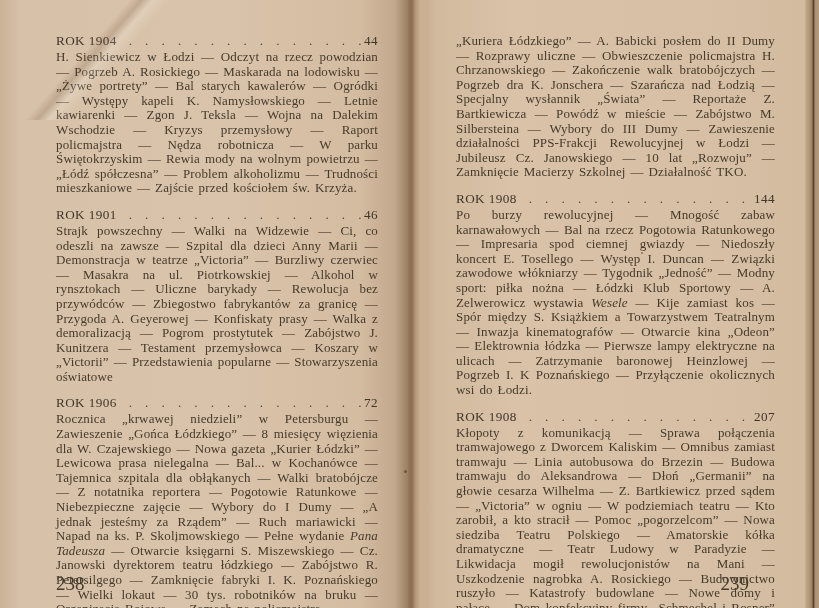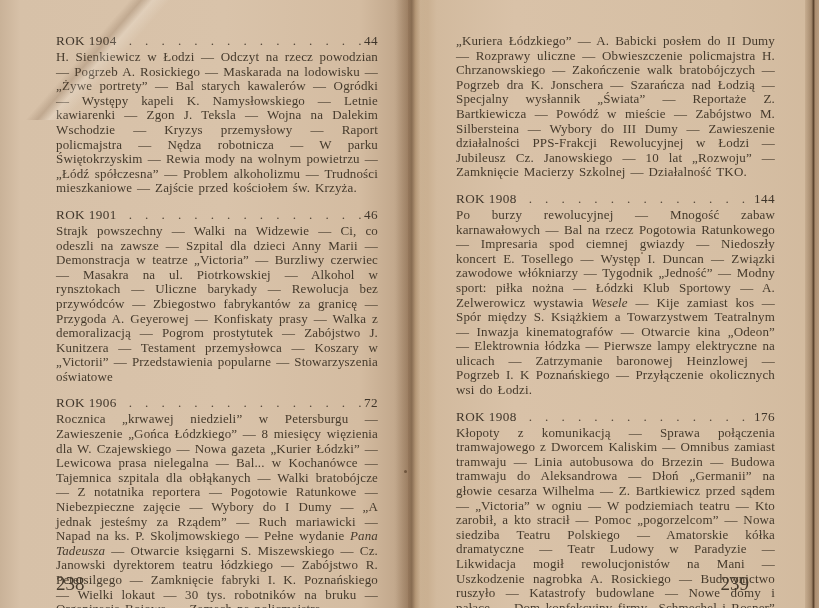--- a/index.html
+++ b/index.html
@@ -181,21 +181,21 @@
         <span class="leader">. . . . . . . . . . . . . . . . . .</span>
         <span class="pg">144</span>
       </div>
       <p class="body">Po burzy rewolucyjnej — Mnogość zabaw karnawałowych — Bal na rzecz Pogotowia Ratunkowego — Impresaria spod ciemnej gwiazdy — Niedoszły koncert E. Tosellego — Występ I. Duncan — Związki zawodowe włókniarzy — Tygodnik „Jedność” — Modny sport: piłka nożna — Łódzki Klub Sportowy — A. Zelwerowicz wystawia <em>Wesele</em> — Kije zamiast kos — Spór między S. Książkiem a Towarzystwem Teatralnym — Inwazja kinematografów — Otwarcie kina „Odeon” — Elektrownia łódzka — Pierwsze lampy elektryczne na ulicach — Zatrzymanie baronowej Heinzlowej — Pogrzeb I. K Poznańskiego — Przyłączenie okolicznych wsi do Łodzi.</p>
     </div>
 
     <div class="section">
       <div class="head">
         <span class="rok">ROK 1908</span>
         <span class="leader">. . . . . . . . . . . . . . . . . .</span>
-        <span class="pg">176</span>
+        <span class="pg">207</span>
       </div>
       <p class="body">Kłopoty z komunikacją — Sprawa połączenia tramwajowego z Dworcem Kaliskim — Omnibus zamiast tramwaju — Linia autobusowa do Brzezin — Budowa tramwaju do Aleksandrowa — Dłoń „Germanii” na głowie cesarza Wilhelma — Z. Bartkiewicz przed sądem — „Victoria” w ogniu — W podziemiach teatru — Kto zarobił, a kto stracił — Pomoc „pogorzelcom” — Nowa siedziba Teatru Polskiego — Amatorskie kółka dramatyczne — Teatr Ludowy w Paradyzie — Likwidacja mogił rewolucjonistów na Mani — Uszkodzenie nagrobka A. Rosickiego — Budownictwo ruszyło — Katastrofy budowlane — Nowe domy i pałace — Dom konfekcyjny firmy „Schmechel i Rosner” — Gmach gimnazjum polskiego — Cukiernie łódzkie — U „Roszka” przy czarnej kawie — Święta Bożego Narodzenia — A. Zelwerowicz w roli Sherlocka Holmesa.</p>
     </div>
 
     <div class="folio right-folio">239</div>
   </div>
 
   <div class="spine-shadow"></div>
   <div class="page-edge-right"></div>
   <div class="speck s1"></div>

